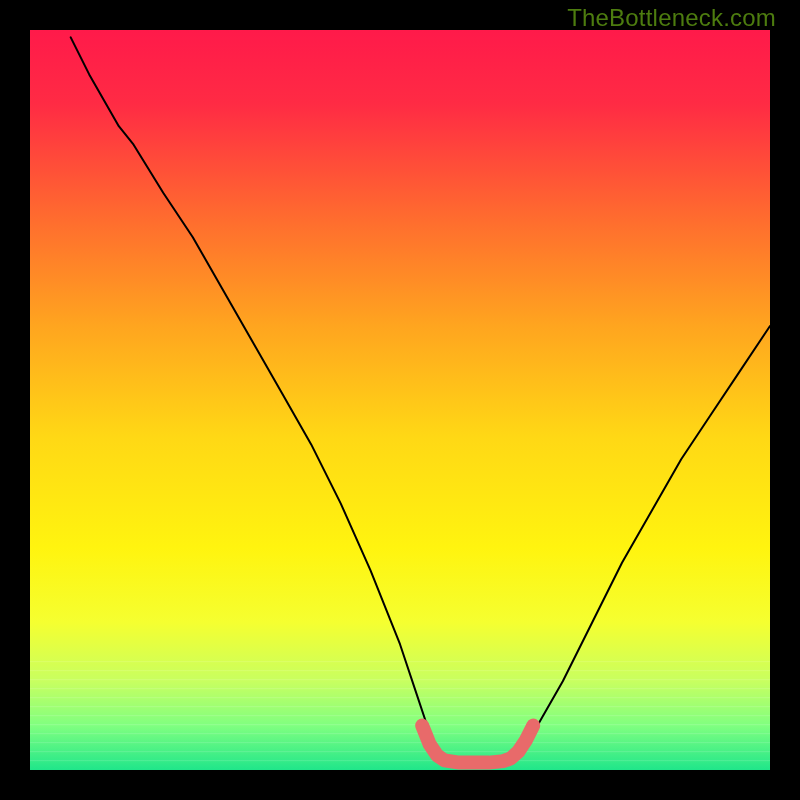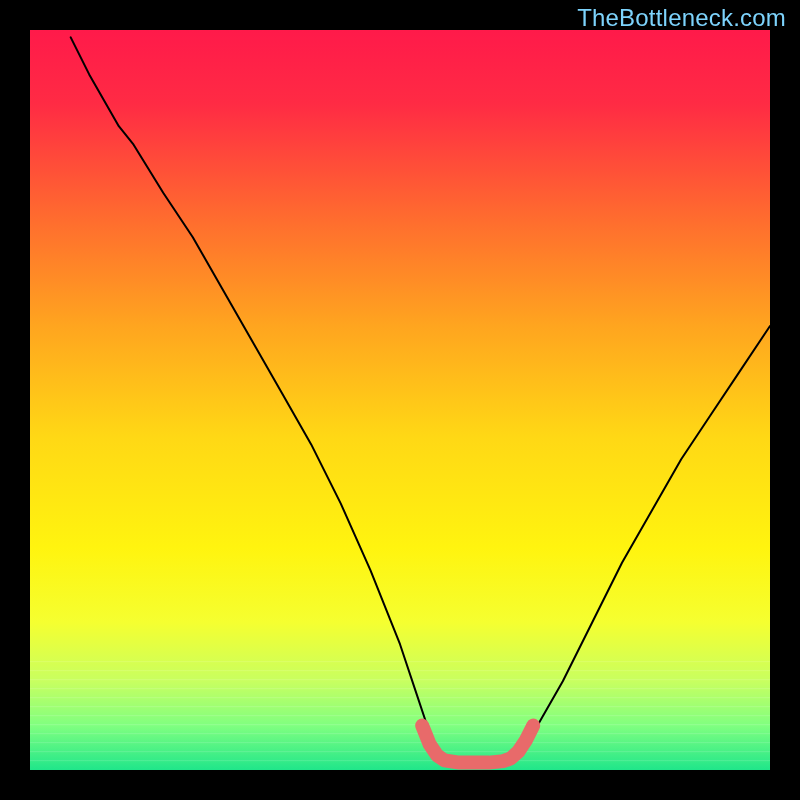--- a/index.html
+++ b/index.html
@@ -13,22 +13,22 @@
   }
   .chart-container {
     position: relative;
     width: 800px;
     height: 800px;
     background: #000;
   }
   .watermark {
     position: absolute;
     top: 4px;
-    right: 14px;
-    color: #7dd3fc;
+    right: 24px;
+    color: #4d7c0f;
     font-size: 24px;
     font-weight: 500;
     letter-spacing: 0.2px;
     z-index: 10;
   }
   .plot-area {
     position: absolute;
     left: 30px;
     top: 30px;
     width: 740px;

